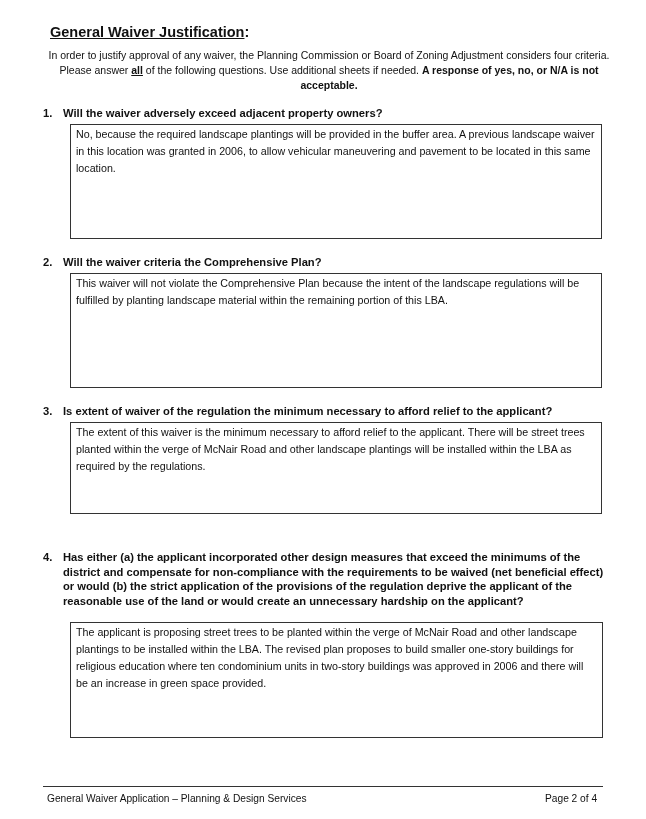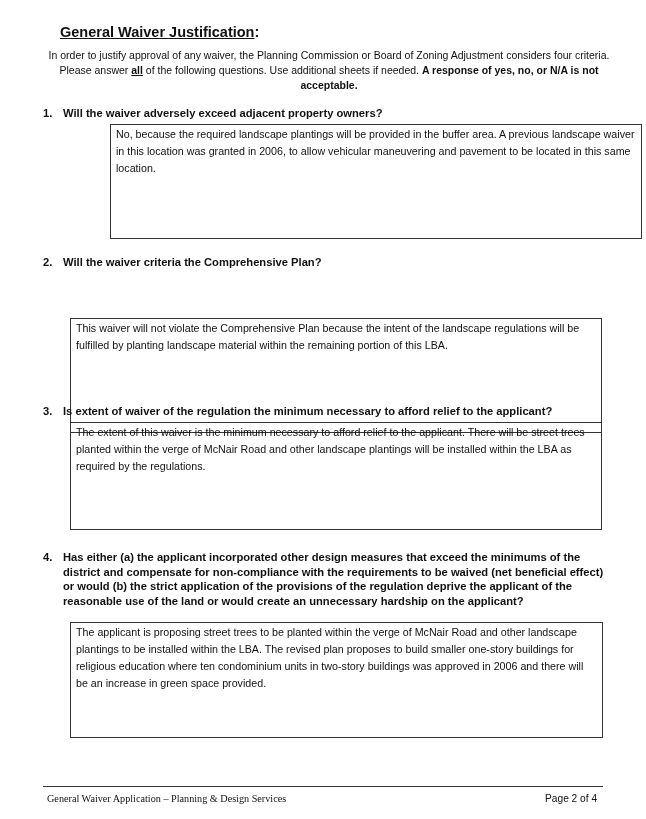--- a/index.html
+++ b/index.html
@@ -1,55 +1,55 @@
 <!DOCTYPE html>
 <html><head>
 <meta charset="utf-8">
 <style>
   html, body { margin: 0; padding: 0; background: #ffffff; }
   body { width: 646px; height: 819px; position: relative; overflow: hidden;
          font-family: "Liberation Sans", sans-serif; color: #111; }
   .abs { position: absolute; }
-  .title { left: 60px; top: 24px; font-size: 14.5px; font-weight: bold; }
+  .title { left: 50px; top: 24px; font-size: 14.5px; font-weight: bold; }
   .title .u { text-decoration: underline; }
   .intro { left: 43px; top: 48px; width: 572px; font-size: 10.5px; line-height: 15px; text-align: center; }
   .intro b { font-weight: bold; }
   .intro u { font-weight: bold; text-decoration: underline; }
   .q { left: 43px; font-size: 11.2px; font-weight: bold; line-height: 14.5px; display: flex; }
   .q .num { width: 20px; flex: none; }
   .q .text { flex: 1; }
   .box { border: 1px solid #333; font-size: 10.7px; line-height: 17px; padding: 1px 5px 0 5px; box-sizing: border-box; }
   .footer-rule { left: 43px; top: 786px; width: 560px; height: 0; border-top: 1px solid #333; }
-  .footer-left { left: 47px; top: 793px; font-size: 10.2px; font-family: Liberation Serif, serif; }
+  .footer-left { left: 47px; top: 793px; font-size: 10.2px; }
   .footer-right { left: 545px; top: 793px; font-size: 10.2px; }
 </style>
 </head>
 <body>
 
 <div class="abs title"><span class="u">General Waiver Justification</span><span>:</span></div>
 
 <div class="abs intro"><span>In order to justify approval of any waiver, the Planning Commission or Board of Zoning Adjustment considers four criteria. Please answer </span><u>all</u><span> of the following questions. Use additional sheets if needed. </span><b>A response of yes, no, or N/A is not acceptable.</b></div>
 
 <div class="abs q" style="top:106px; width:560px;">
   <span class="num">1.</span>
   <span class="text">Will the waiver adversely exceed adjacent property owners?</span>
 </div>
-<div class="abs box" style="left:70px; top:124px; width:532px; height:115px;margin-left:40px;">No, because the required landscape plantings will be provided in the buffer area. A previous landscape waiver in this location was granted in 2006, to allow vehicular maneuvering and pavement to be located in this same location.</div>
+<div class="abs box" style="left:70px; top:124px; width:532px; height:115px;">No, because the required landscape plantings will be provided in the buffer area. A previous landscape waiver in this location was granted in 2006, to allow vehicular maneuvering and pavement to be located in this same location.</div>
 
 <div class="abs q" style="top:255px; width:560px;">
   <span class="num">2.</span>
   <span class="text">Will the waiver criteria the Comprehensive Plan?</span>
 </div>
-<div class="abs box" style="left:70px; top:273px; width:532px; height:115px;margin-top:45px;">This waiver will not violate the Comprehensive Plan because the intent of the landscape regulations will be fulfilled by planting landscape material within the remaining portion of this LBA.</div>
+<div class="abs box" style="left:70px; top:273px; width:532px; height:115px;">This waiver will not violate the Comprehensive Plan because the intent of the landscape regulations will be fulfilled by planting landscape material within the remaining portion of this LBA.</div>
 
 <div class="abs q" style="top:404px; width:560px;">
   <span class="num">3.</span>
   <span class="text">Is extent of waiver of the regulation the minimum necessary to afford relief to the applicant?</span>
 </div>
-<div class="abs box" style="left:70px; top:422px; width:532px; height:108px;">The extent of this waiver is the minimum necessary to afford relief to the applicant. There will be street trees planted within the verge of McNair Road and other landscape plantings will be installed within the LBA as required by the regulations.</div>
+<div class="abs box" style="left:70px; top:422px; width:532px; height:92px;">The extent of this waiver is the minimum necessary to afford relief to the applicant. There will be street trees planted within the verge of McNair Road and other landscape plantings will be installed within the LBA as required by the regulations.</div>
 
 <div class="abs q" style="top:550px; width:562px;">
   <span class="num">4.</span>
   <span class="text">Has either (a) the applicant incorporated other design measures that exceed the minimums of the district and compensate for non-compliance with the requirements to be waived (net beneficial effect) or would (b) the strict application of the provisions of the regulation deprive the applicant of the reasonable use of the land or would create an unnecessary hardship on the applicant?</span>
 </div>
 <div class="abs box" style="left:70px; top:622px; width:533px; height:116px;">The applicant is proposing street trees to be planted within the verge of McNair Road and other landscape plantings to be installed within the LBA. The revised plan proposes to build smaller one-story buildings for religious education where ten condominium units in two-story buildings was approved in 2006 and there will be an increase in green space provided.</div>
 
 <div class="abs footer-rule"></div>
 <div class="abs footer-left">General Waiver Application – Planning &amp; Design Services</div>
 <div class="abs footer-right">Page 2 of 4</div>

